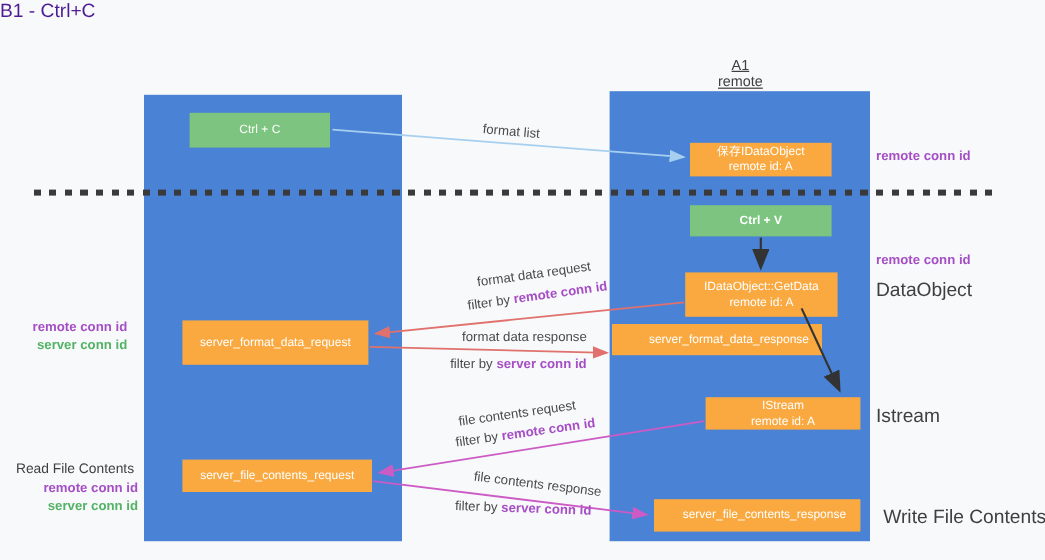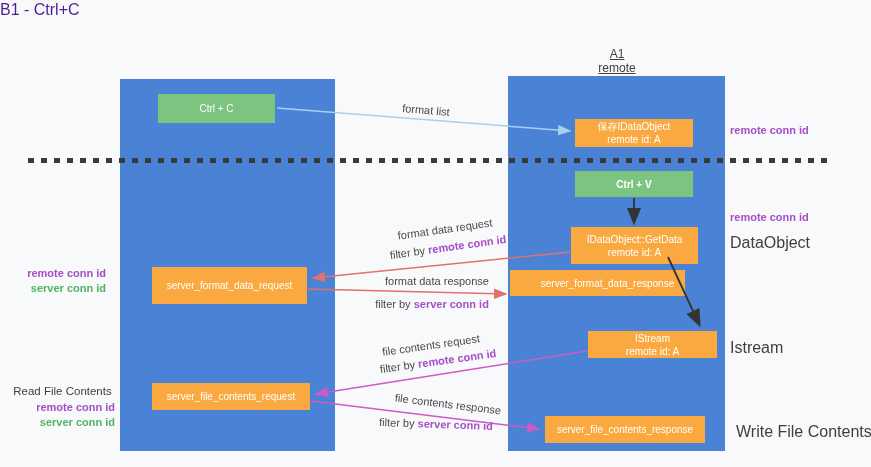--- a/index.html
+++ b/index.html
@@ -73,21 +73,21 @@
 
   <div class="abs box orange" style="left:588px;top:331px;width:129px;height:27px;">
     <div>IStream</div>
     <div>remote id: A</div>
   </div>
 
   <div class="abs box orange" style="left:152px;top:383px;width:158px;height:27px;">
     <div>server_file_contents_request</div>
   </div>
 
-  <div class="abs box orange" style="left:545px;top:416px;width:160px;height:27px;">
+  <div class="abs box orange" style="left:545px;top:416px;width:160px;height:27px;padding-left:12px;">
     <div>server_file_contents_response</div>
   </div>
 
   <svg class="abs arrows" width="871" height="467" viewBox="0 0 871 467">
     <defs>
       <marker id="ah-blue" markerWidth="10" markerHeight="8" refX="8" refY="3.5" orient="auto">
         <path d="M0,0 L9,3.5 L0,7 Z" fill="#a6cff0"></path>
       </marker>
       <marker id="ah-red" markerWidth="10" markerHeight="8" refX="8" refY="3.5" orient="auto">
         <path d="M0,0 L9,3.5 L0,7 Z" fill="#e0716c"></path>

